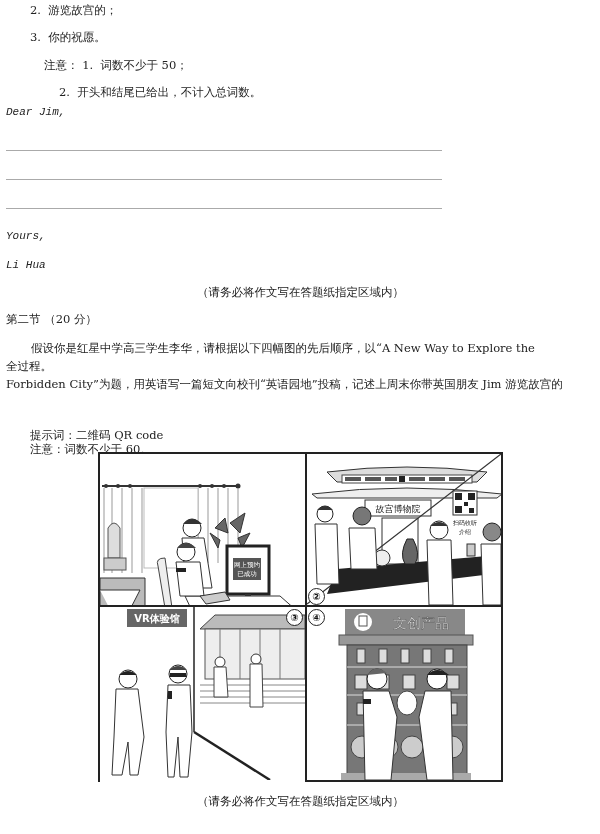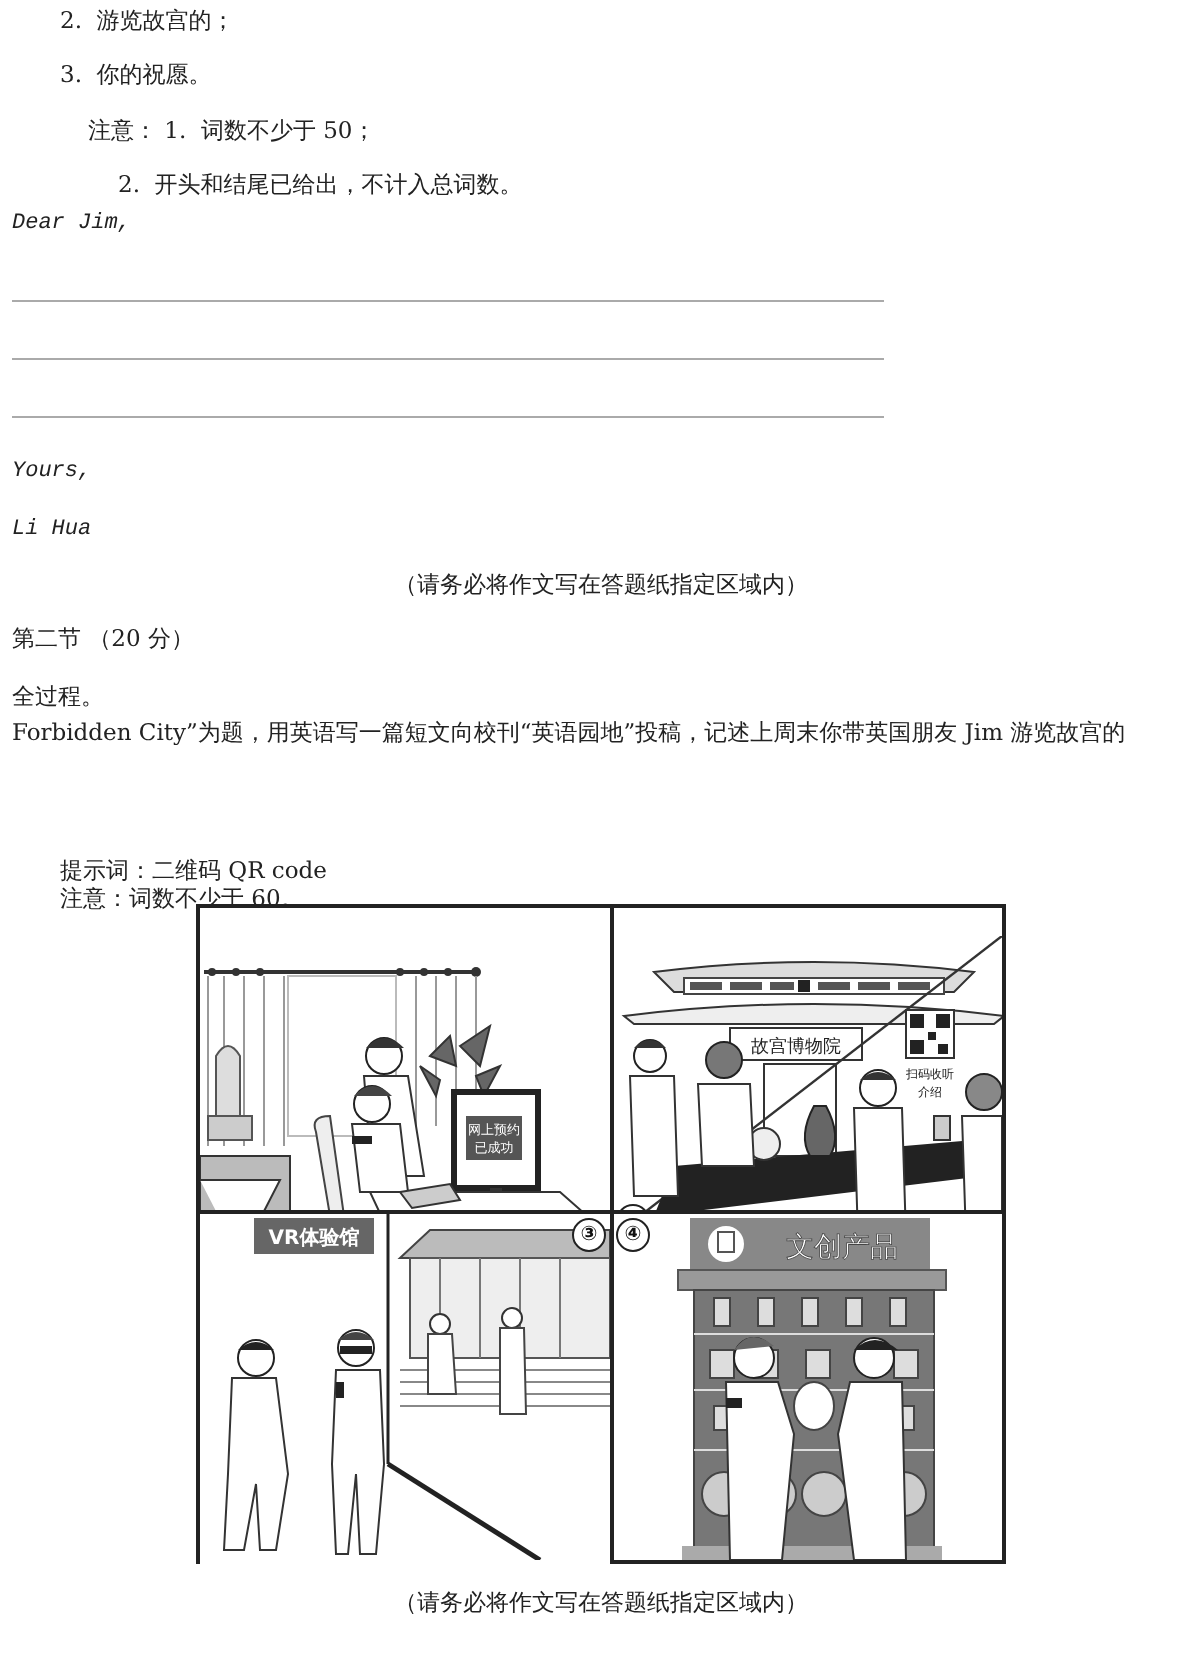--- a/index.html
+++ b/index.html
@@ -41,20 +41,21 @@
 <div class="t ital" style="left:6px;top:105px;">Dear Jim,</div>
 <div class="rule" style="top:150px;"></div>
 <div class="rule" style="top:179px;"></div>
 <div class="rule" style="top:208px;"></div>
 <div class="t ital" style="left:6px;top:229px;">Yours,</div>
 <div class="t ital" style="left:6px;top:258px;">Li Hua</div>
 <div class="t" style="left:197px;top:285px;">（请务必将作文写在答题纸指定区域内）</div>
 
 <div class="t" style="left:6px;top:312px;">第二节 （20 分）</div>
 <div class="para" style="top:339px;">
+  <div style="padding-left:25px;" class="mono-mix">假设你是红星中学高三学生李华，请根据以下四幅图的先后顺序，以“A New Way to Explore the</div>
   <div>全过程。</div>
   <div>Forbidden City”为题，用英语写一篇短文向校刊“英语园地”投稿，记述上周末你带英国朋友 Jim 游览故宫的</div>
 </div>
 <div class="t" style="left:30px;top:401px;margin-top:41px;">注意：词数不少于 60。</div>
 <div class="t" style="left:30px;top:428px;">提示词：二维码   QR code</div>
 
 <div class="frame"></div>
 
 <div class="panel" style="left:100px;top:454px;width:205px;height:151px;margin-top:24px;">
   <svg width="205" height="151" viewBox="0 0 205 151">
@@ -108,21 +109,21 @@
     <circle cx="86" cy="74" r="9" fill="#fff" stroke="#222"></circle>
     <path d="M77 70 Q86 60 96 70 Z" fill="#444"></path>
     <path d="M76 84 H100 L104 118 H80 Z" fill="#fff" stroke="#333"></path>
     <rect x="76" y="90" width="10" height="4" fill="#222"></rect>
 
     <path d="M100 118 L125 114 L130 122 L106 126 Z" fill="#ccc" stroke="#333"></path>
   </svg>
   <div class="num" style="left:186px;top:134px;">①</div>
 </div>
 
-<div class="panel" style="left:307px;top:454px;width:194px;height:180px;margin-top:14px;">
+<div class="panel" style="left:307px;top:454px;width:194px;height:180px;">
   <svg width="194" height="151" viewBox="0 0 194 151">
 
     <path d="M20 18 Q100 8 180 18 L170 28 H30 Z" fill="#ddd" stroke="#333"></path>
     <rect x="35" y="21" width="130" height="8" fill="#fff" stroke="#444"></rect>
     <g fill="#555">
         <rect x="38" y="23" width="16" height="4"></rect>
         <rect x="58" y="23" width="16" height="4"></rect>
         <rect x="78" y="23" width="12" height="4"></rect>
         <rect x="92" y="22" width="6" height="6" fill="#222"></rect>
         <rect x="102" y="23" width="16" height="4"></rect>

